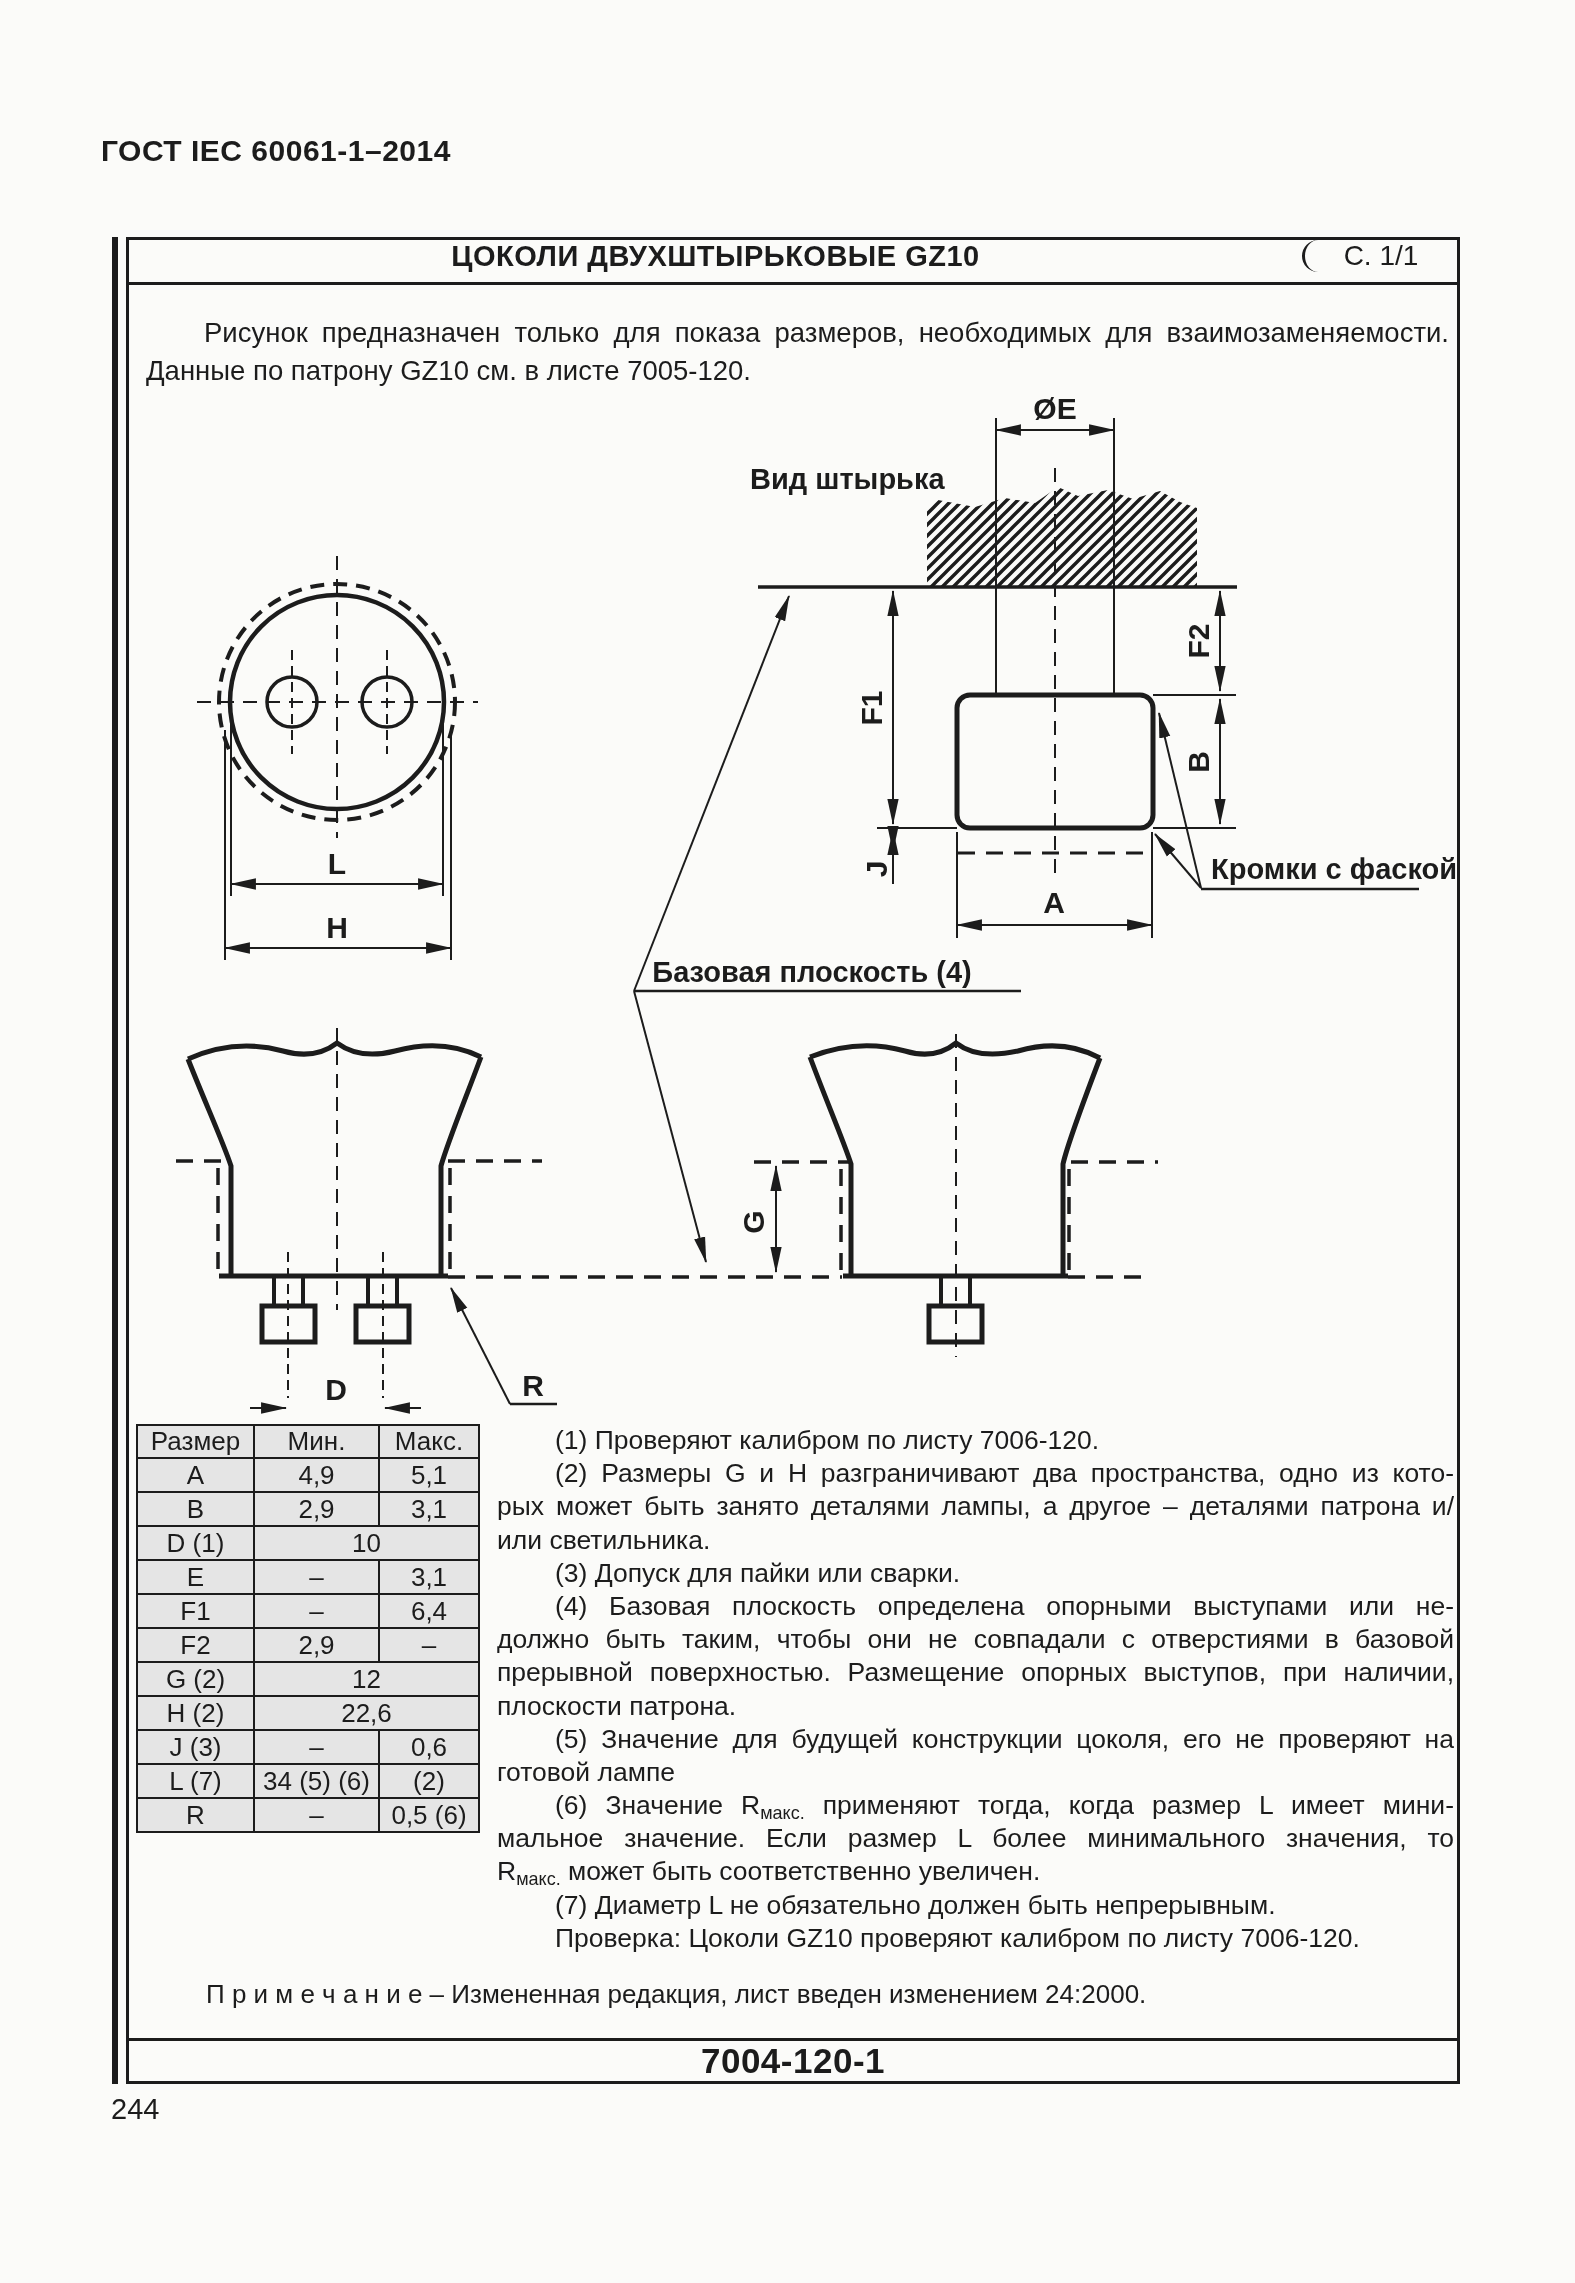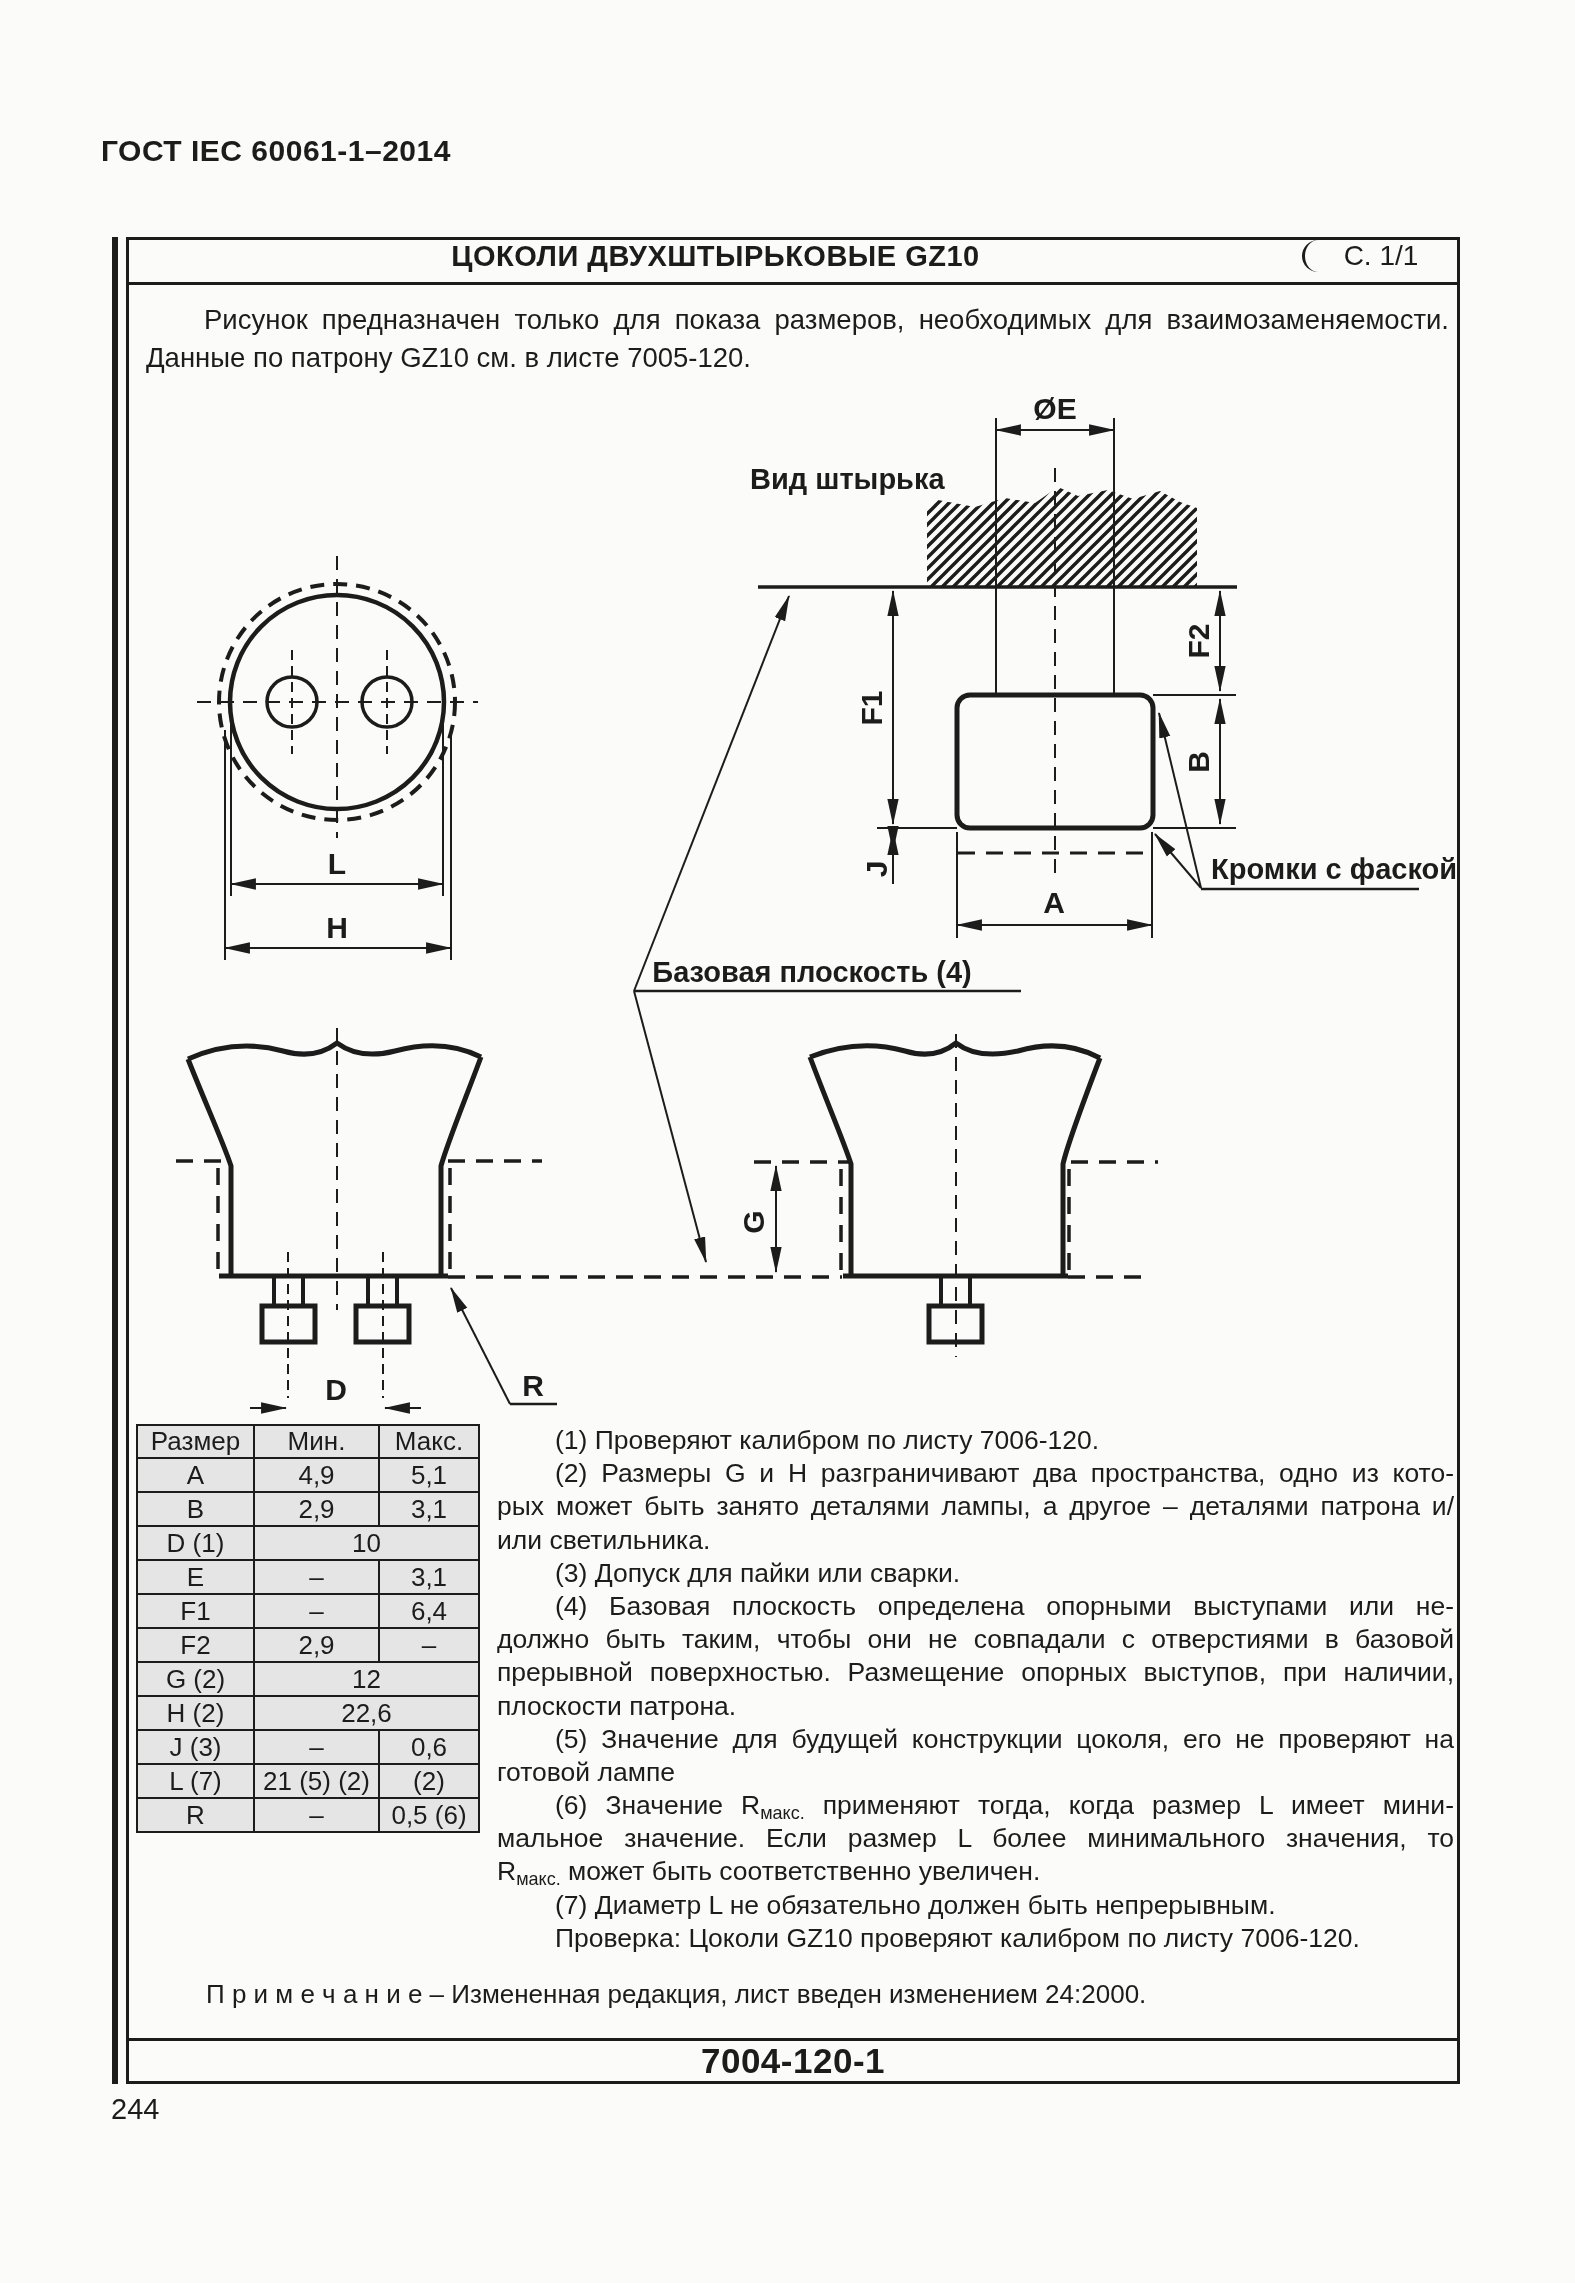--- a/index.html
+++ b/index.html
@@ -6,21 +6,21 @@
   .page{position:relative;width:1575px;height:2283px;background:#fbfbf9;
         font-family:"Liberation Sans",sans-serif;color:#1c1c1c;overflow:hidden;}
   .doc-header{position:absolute;left:101px;top:134px;font-size:30px;font-weight:bold;letter-spacing:.5px;}
   .left-bar{position:absolute;left:112px;top:237px;width:6px;height:1847px;background:#1c1c1c;}
   .frame{position:absolute;left:126px;top:237px;width:1328px;height:1841px;border:3px solid #1c1c1c;}
   .title-row{display:flex;height:42px;border-bottom:3px solid #1c1c1c;align-items:flex-start;}
   .title{flex:1;display:flex;align-items:center;justify-content:center;font-weight:bold;font-size:29px;letter-spacing:.5px;}
   .page-ref{width:152px;border-left:3px solid #1c1c1c;display:flex;align-items:center;justify-content:center;font-size:28px;border-radius:21px;}
   .footer-row{position:absolute;left:0;right:0;bottom:0;height:40px;border-top:3px solid #1c1c1c;
               display:flex;align-items:center;justify-content:center;font-weight:bold;font-size:35px;letter-spacing:.5px;}
-  .intro{position:absolute;left:146px;top:301px;width:1303px;font-size:27.5px;line-height:38px;}
+  .intro{position:absolute;left:146px;top:314px;width:1303px;font-size:27.5px;line-height:38px;}
   .just{text-align:justify;text-align-last:justify;}
   .indent{text-indent:58px;}
   .notes{position:absolute;left:497px;top:1424px;width:957px;font-size:26.5px;line-height:33.2px;}
   .nline{height:33.2px;overflow:hidden;white-space:nowrap;}
   .nline.just{white-space:normal;}
   .sb{font-size:0.68em;vertical-align:-0.28em;}
   .dim-table{position:absolute;left:136px;top:1424px;border-collapse:collapse;font-size:26px;background:#e5e5e5;}
   .dim-table th,.dim-table td{border:2.5px solid #1c1c1c;text-align:center;padding:0 4px;font-weight:normal;}
   .dim-table thead tr{height:31px;}
   .dim-table tbody tr{height:34px;}
@@ -257,21 +257,21 @@
           <td>H (2)</td>
           <td colspan="2">22,6</td>
         </tr>
       <tr>
           <td>J (3)</td>
           <td>–</td>
           <td>0,6</td>
         </tr>
       <tr>
           <td>L (7)</td>
-          <td>21 (5) (2)</td>
+          <td>34 (5) (6)</td>
           <td>(2)</td>
         </tr>
       <tr>
           <td>R</td>
           <td>–</td>
           <td>0,5 (6)</td>
         </tr>
     </tbody>
   </table>
 

